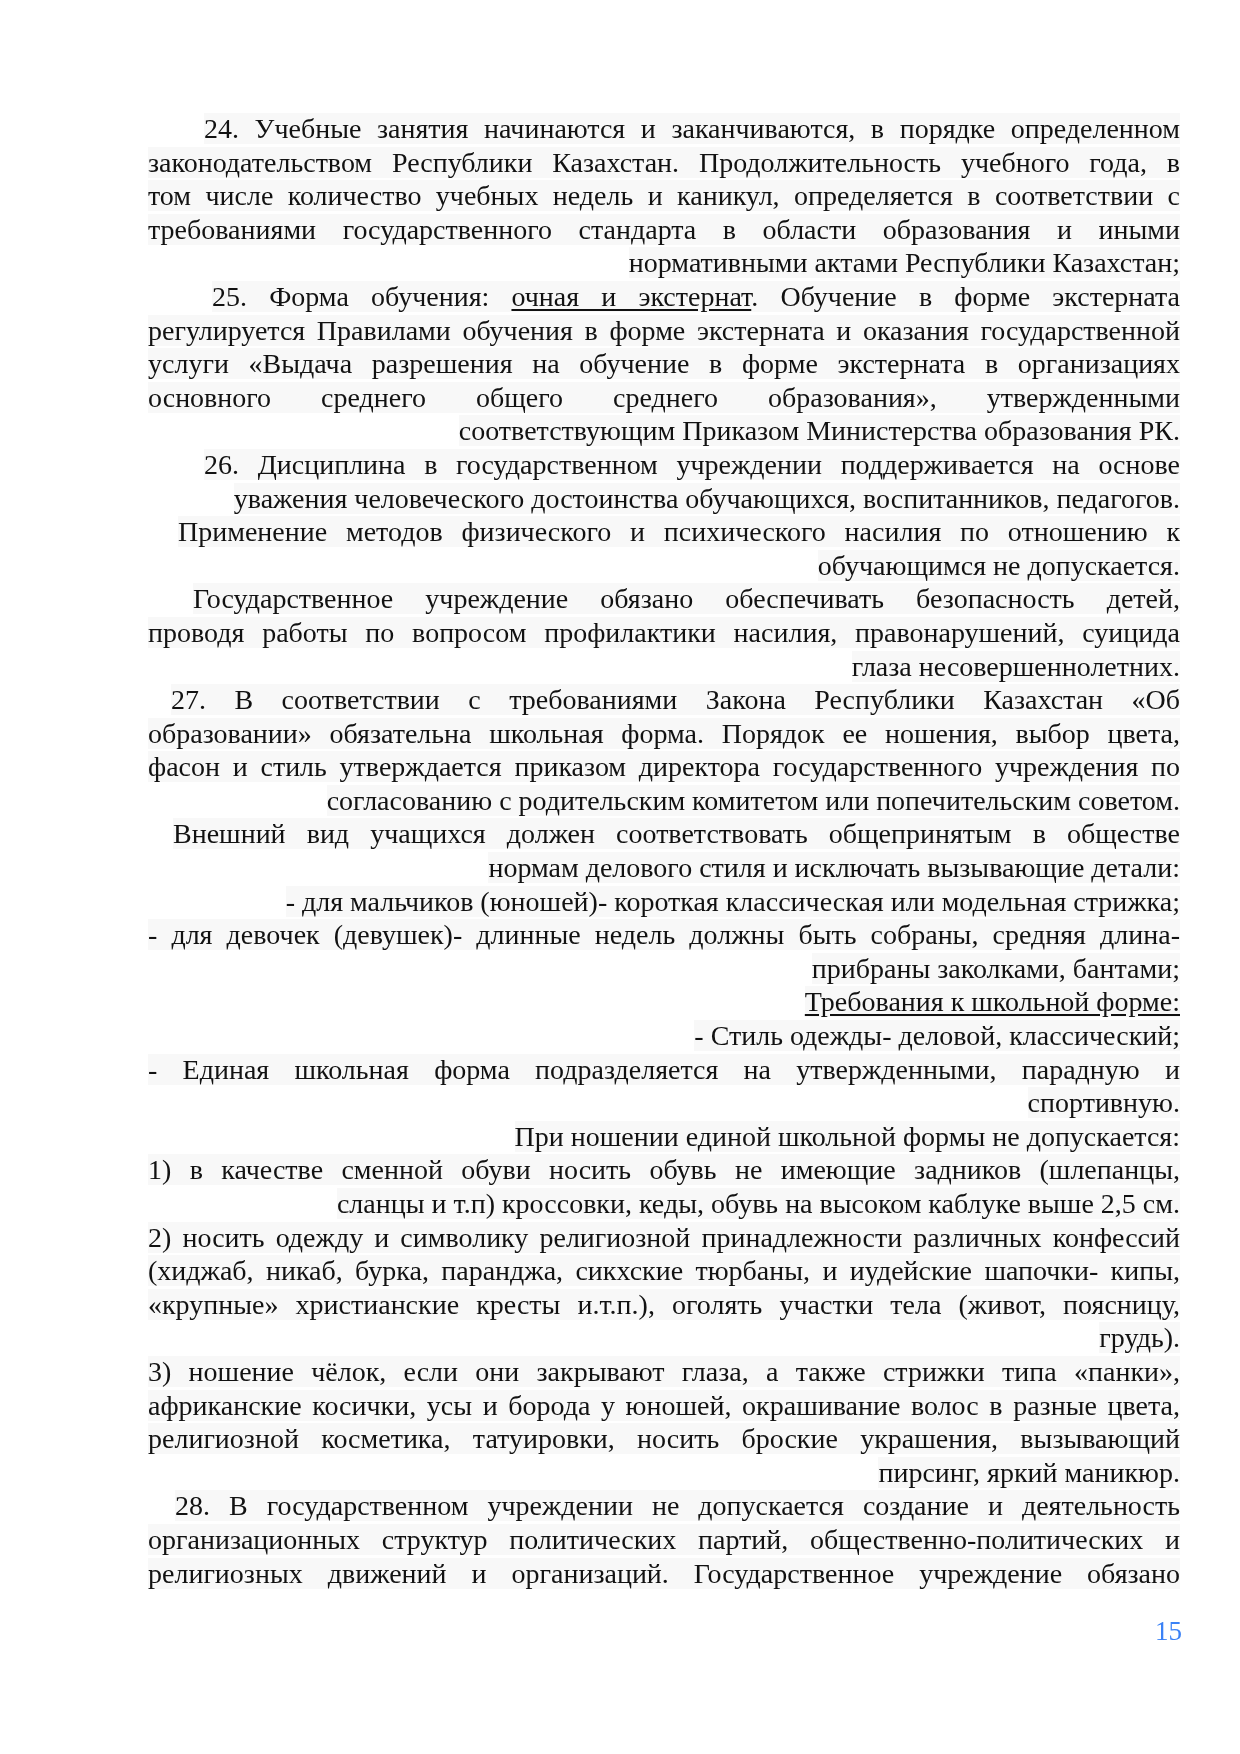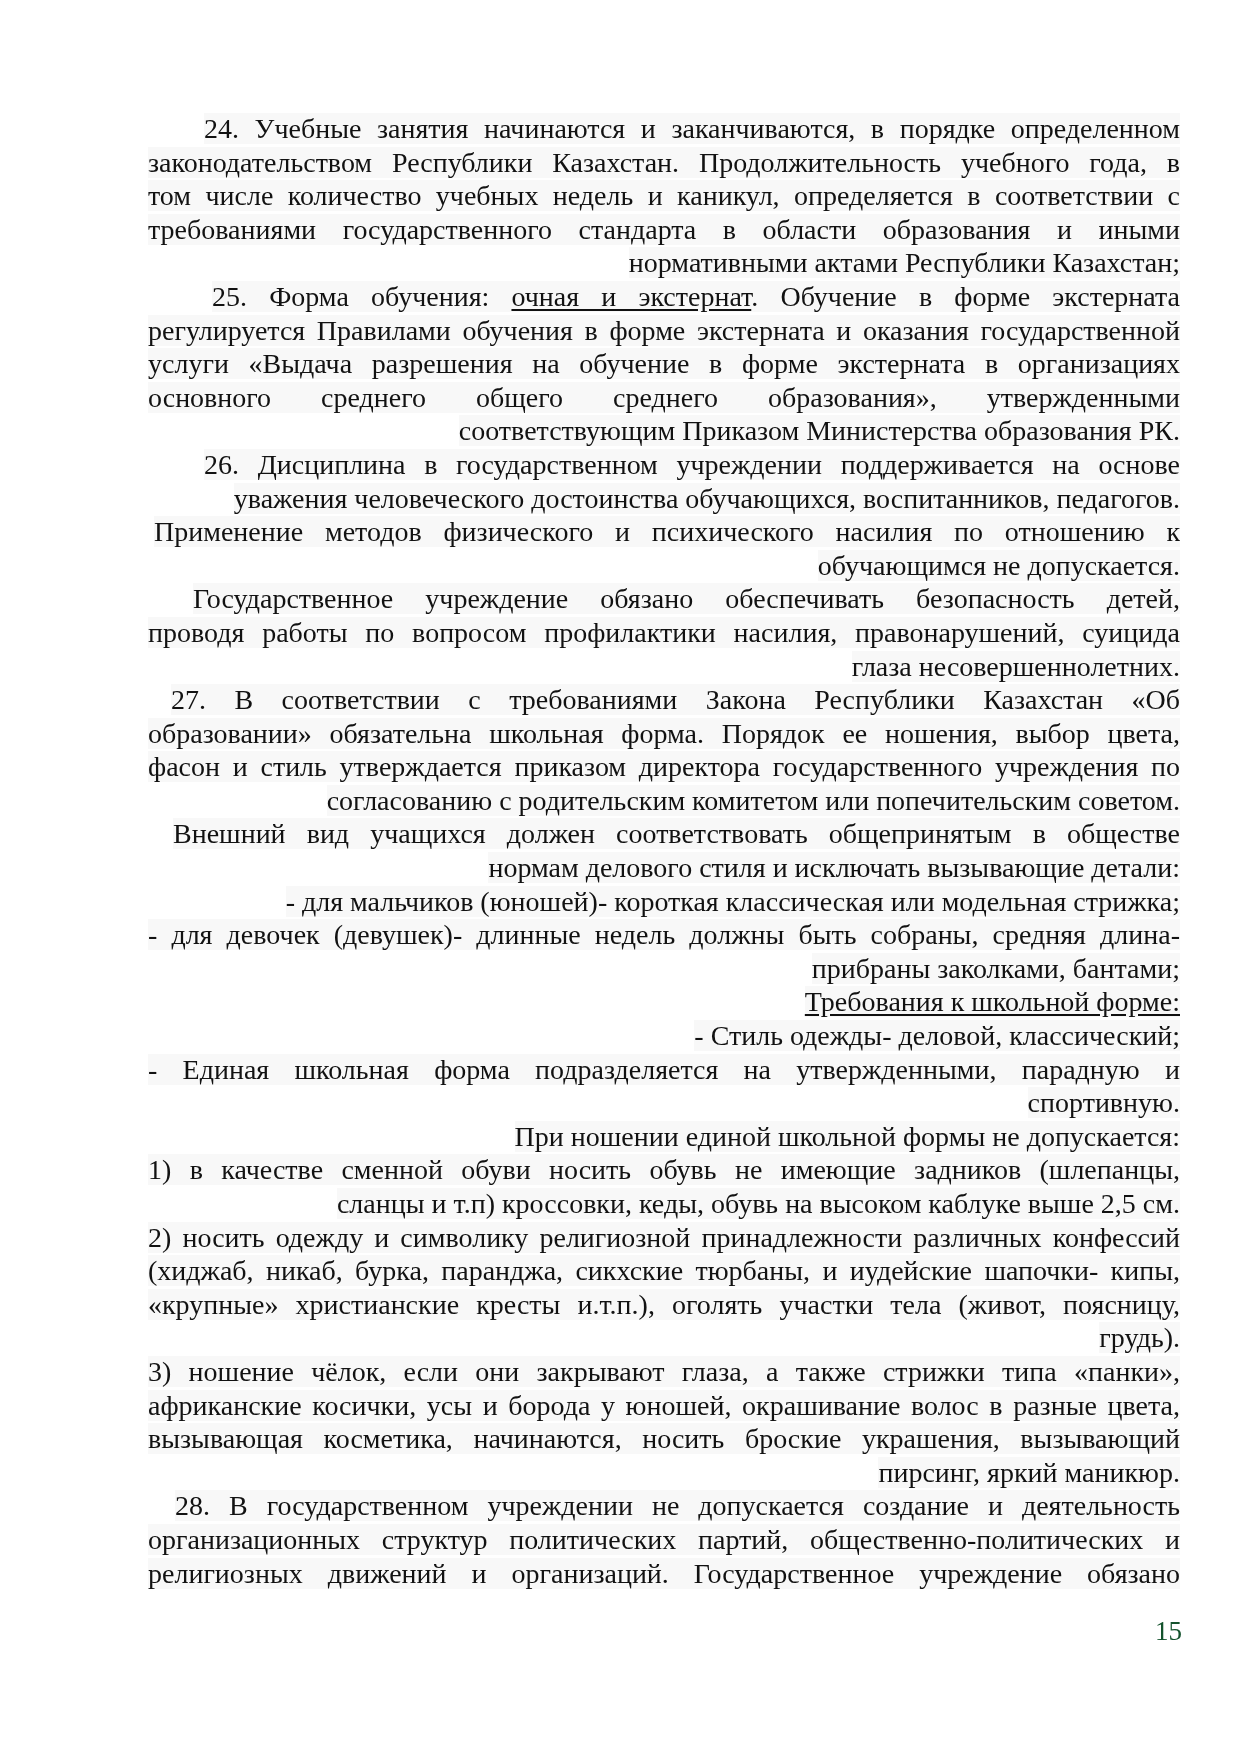--- a/index.html
+++ b/index.html
@@ -42,21 +42,21 @@
     text-decoration: underline;
     text-underline-offset: 3px;
   }
   .pagenum {
     position: absolute;
     right: 58px;
     top: 1616px;
     font-size: 27px;
     line-height: 30px;
     font-family: "Liberation Serif", serif;
-    color: #14532d;
+    color: #3b82f6;
   }
 </style>
 </head>
 <body>
 
 <div class="page">
   <div class="textblock" id="textblock">
       <div class="para">
         <div class="line j" style="text-indent: 56px;"><span class="txt"><span>24. Учебные занятия начинаются и заканчиваются, в порядке определенном</span></span></div>
         <div class="line j"><span class="txt"><span>законодательством Республики Казахстан. Продолжительность учебного года, в</span></span></div>
@@ -69,21 +69,21 @@
         <div class="line j"><span class="txt"><span>регулируется Правилами обучения в форме экстерната и оказания государственной</span></span></div>
         <div class="line j"><span class="txt"><span>услуги «Выдача разрешения на обучение в форме экстерната в организациях</span></span></div>
         <div class="line j"><span class="txt"><span>основного среднего общего среднего образования», утвержденными</span></span></div>
         <div class="line"><span class="txt"><span>соответствующим Приказом Министерства образования РК.</span></span></div>
       </div>
       <div class="para">
         <div class="line j" style="text-indent: 56px;"><span class="txt"><span>26. Дисциплина в государственном учреждении поддерживается на основе</span></span></div>
         <div class="line"><span class="txt"><span>уважения человеческого достоинства обучающихся, воспитанников, педагогов.</span></span></div>
       </div>
       <div class="para">
-        <div class="line j" style="text-indent: 6px;"><span class="txt"><span>Применение методов физического и психического насилия по отношению к</span></span></div>
+        <div class="line j" style="text-indent: 6px; margin-left: 24px;"><span class="txt"><span>Применение методов физического и психического насилия по отношению к</span></span></div>
         <div class="line"><span class="txt"><span>обучающимся не допускается.</span></span></div>
       </div>
       <div class="para">
         <div class="line j" style="text-indent: 45px;"><span class="txt"><span>Государственное учреждение обязано обеспечивать безопасность детей,</span></span></div>
         <div class="line j"><span class="txt"><span>проводя работы по вопросом профилактики насилия, правонарушений, суицида</span></span></div>
         <div class="line"><span class="txt"><span>глаза несовершеннолетних.</span></span></div>
       </div>
       <div class="para">
         <div class="line j" style="text-indent: 23px;"><span class="txt"><span>27. В соответствии с требованиями Закона Республики Казахстан «Об</span></span></div>
         <div class="line j"><span class="txt"><span>образовании» обязательна школьная форма. Порядок ее ношения, выбор цвета,</span></span></div>
@@ -120,21 +120,21 @@
       </div>
       <div class="para">
         <div class="line j"><span class="txt"><span>2) носить одежду и символику религиозной принадлежности различных конфессий</span></span></div>
         <div class="line j"><span class="txt"><span>(хиджаб, никаб, бурка, паранджа, сикхские тюрбаны, и иудейские шапочки- кипы,</span></span></div>
         <div class="line j"><span class="txt"><span>«крупные» христианские кресты и.т.п.), оголять участки тела (живот, поясницу,</span></span></div>
         <div class="line"><span class="txt"><span>грудь).</span></span></div>
       </div>
       <div class="para">
         <div class="line j"><span class="txt"><span>3) ношение чёлок, если они закрывают глаза, а также стрижки типа «панки»,</span></span></div>
         <div class="line j"><span class="txt"><span>африканские косички, усы и борода у юношей, окрашивание волос в разные цвета,</span></span></div>
-        <div class="line j"><span class="txt"><span>вызывающая косметика, начинаются, носить броские украшения, вызывающий</span></span></div>
+        <div class="line j"><span class="txt"><span>религиозной косметика, татуировки, носить броские украшения, вызывающий</span></span></div>
         <div class="line"><span class="txt"><span>пирсинг, яркий маникюр.</span></span></div>
       </div>
       <div class="para">
         <div class="line j" style="text-indent: 27px;"><span class="txt"><span>28. В государственном учреждении не допускается создание и деятельность</span></span></div>
         <div class="line j"><span class="txt"><span>организационных структур политических партий, общественно-политических и</span></span></div>
         <div class="line j"><span class="txt"><span>религиозных движений и организаций. Государственное учреждение обязано</span></span></div>
       </div>
     </div>
   <div class="pagenum">15</div>
 </div>

